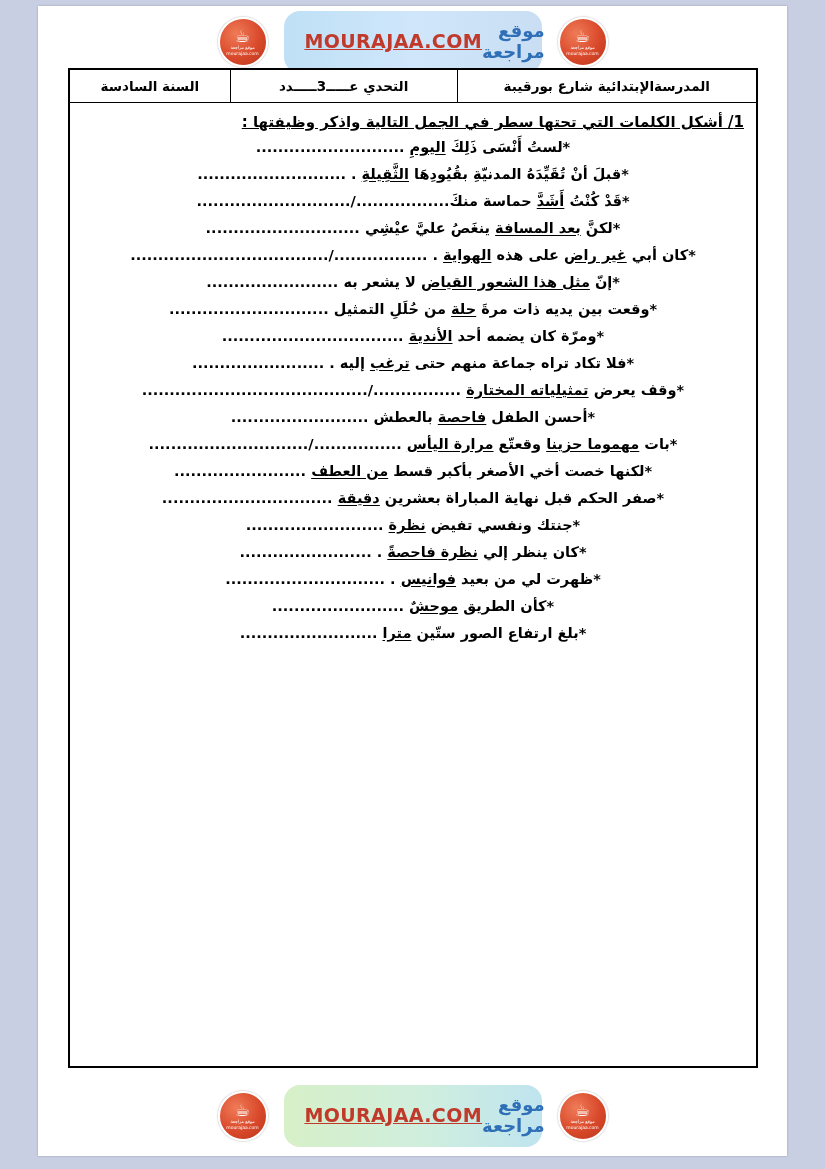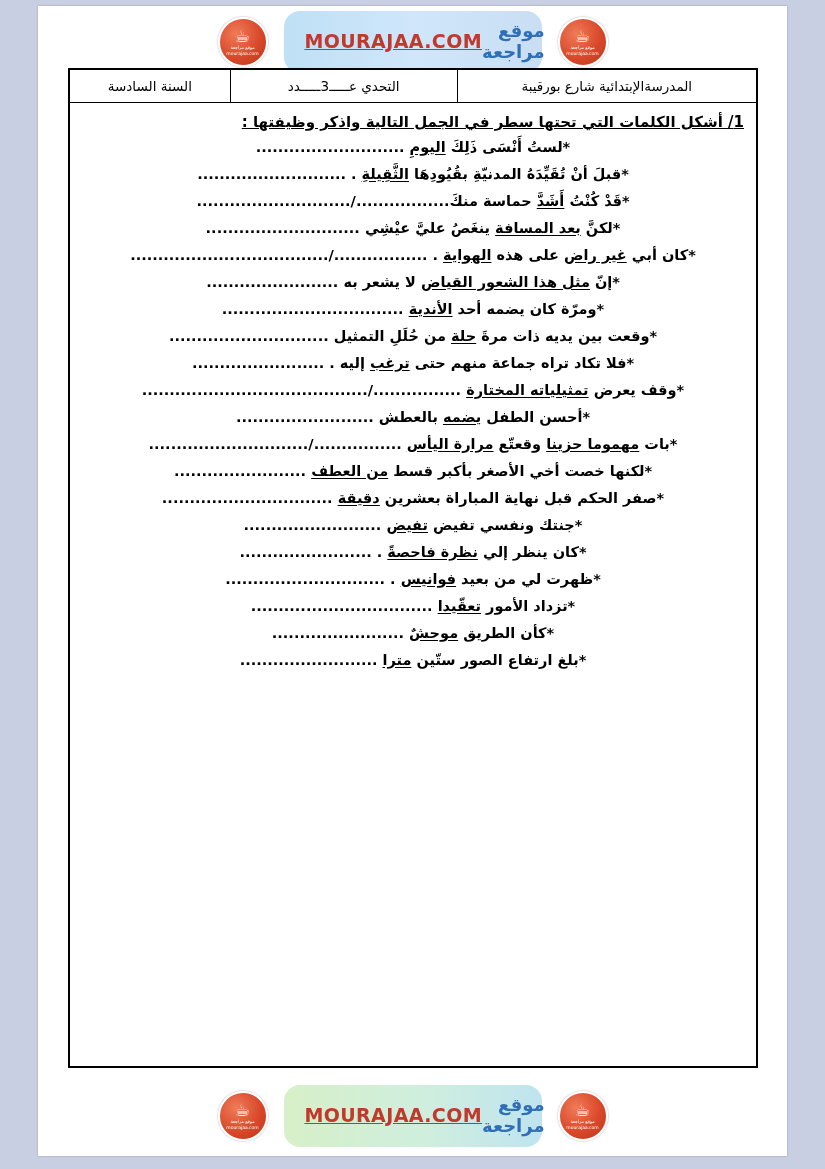--- a/index.html
+++ b/index.html
@@ -106,21 +106,21 @@
     border-collapse: collapse;
     table-layout: fixed;
   }
   .header-table td {
     border: 1px solid #000;
     border-top: none;
     height: 28px;
     text-align: center;
     vertical-align: middle;
     font-size: 13.5px;
-    font-weight: normal;
+    font-weight: bold;
     color: #000;
     padding: 2px 4px;
     white-space: nowrap;
     overflow: hidden;
   }
   .header-table td:first-child { border-right: none; }
   .header-table td:last-child { border-left: none; }
   .hdr-school { width: 44%; }
   .hdr-challenge { width: 33%; }
   .hdr-year { width: 23%; }
@@ -186,32 +186,31 @@
 
     <div class="instruction">1/ أشكل الكلمات التي تحتها سطر في الجمل التالية واذكر وظيفتها :</div>
 
     <ul class="items" id="items-list">
         <li class="item"><span class="star">*</span><span>لستُ أَنْسَى ذَلِكَ </span><span class="u">اليومِ</span><span> </span><span class="dots">...........................</span></li>
         <li class="item"><span class="star">*</span><span>قبلَ أنْ تُقَيِّدَهُ المدنيّةِ بقُيُودِهَا </span><span class="u">الثَّقِيلةِ</span><span> . </span><span class="dots">...........................</span></li>
         <li class="item"><span class="star">*</span><span>قَدْ كُنْتُ </span><span class="u">أَشَدَّ</span><span> حماسة منكَ</span><span class="dots">................./............................</span></li>
         <li class="item"><span class="star">*</span><span>لكنَّ </span><span class="u">بعد المسافة</span><span> ينغَصُ عليَّ عيْشِي </span><span class="dots">............................</span></li>
         <li class="item"><span class="star">*</span><span>كان أبي </span><span class="u">غير راض</span><span> على هذه </span><span class="u">الهواية</span><span> . </span><span class="dots">................./....................................</span></li>
         <li class="item"><span class="star">*</span><span>إنّ </span><span class="u">مثل هذا الشعور القياض</span><span> لا يشعر به </span><span class="dots">........................</span></li>
+        <li class="item"><span class="star">*</span><span>وقعت بين يديه ذات مرةَ </span><span class="u">حلة</span><span> من حُلَلِ التمثيل </span><span class="dots">.............................</span></li>
         <li class="item"><span class="star">*</span><span>ومرّة كان يضمه أحد </span><span class="u">الأندية</span><span> </span><span class="dots">.................................</span></li>
-        <li class="item"><span class="star">*</span><span>وقعت بين يديه ذات مرةَ </span><span class="u">حلة</span><span> من حُلَلِ التمثيل </span><span class="dots">.............................</span></li>
         <li class="item"><span class="star">*</span><span>فلا تكاد تراه جماعة منهم حتى </span><span class="u">ترغب</span><span> إليه . </span><span class="dots">........................</span></li>
         <li class="item"><span class="star">*</span><span>وقف يعرض </span><span class="u">تمثيلياته المختارة</span><span> </span><span class="dots">................/.........................................</span></li>
-        <li class="item"><span class="star">*</span><span>أحسن الطفل </span><span class="u">يضمه</span><span> بالعطش </span><span class="dots">.........................</span></li>
+        <li class="item"><span class="star">*</span><span>أحسن الطفل </span><span class="u">فاحصة</span><span> بالعطش </span><span class="dots">.........................</span></li>
         <li class="item"><span class="star">*</span><span>بات </span><span class="u">مهموما حزينا</span><span> وقعتّع </span><span class="u">مرارة اليأس</span><span> </span><span class="dots">................/.............................</span></li>
         <li class="item"><span class="star">*</span><span>لكنها خصت أخي الأصغر بأكبر قسط </span><span class="u">من العطف</span><span> </span><span class="dots">........................</span></li>
         <li class="item"><span class="star">*</span><span>صفر الحكم قبل نهاية المباراة بعشرين </span><span class="u">دقيقة</span><span> </span><span class="dots">...............................</span></li>
-        <li class="item"><span class="star">*</span><span>جنتك ونفسي تفيض </span><span class="u">تفيض</span><span> </span><span class="dots">.........................</span></li>
+        <li class="item"><span class="star">*</span><span>جنتك ونفسي تفيض </span><span class="u">نظرة</span><span> </span><span class="dots">.........................</span></li>
         <li class="item"><span class="star">*</span><span>كان ينظر إلي </span><span class="u">نظرة فاحصةً</span><span> . </span><span class="dots">........................</span></li>
         <li class="item"><span class="star">*</span><span>ظهرت لي من بعيد </span><span class="u">فوانيس</span><span> . </span><span class="dots">.............................</span></li>
-        <li class="item"><span class="star">*</span><span>تزداد الأمور </span><span class="u">تعقّيدا</span><span> </span><span class="dots">.................................</span></li>
         <li class="item"><span class="star">*</span><span>كأن الطريق </span><span class="u">موحشٌ</span><span> </span><span class="dots">........................</span></li>
         <li class="item"><span class="star">*</span><span>بلغ ارتفاع الصور ستّين </span><span class="u">مترا</span><span> </span><span class="dots">.........................</span></li>
       </ul>
   </div>
 
   <div class="banner banner-bottom">
     <div class="logo">
       <span class="logo-glyph">☕</span>
       <span class="logo-text">موقع مراجعة mourajaa.com</span>
     </div>

